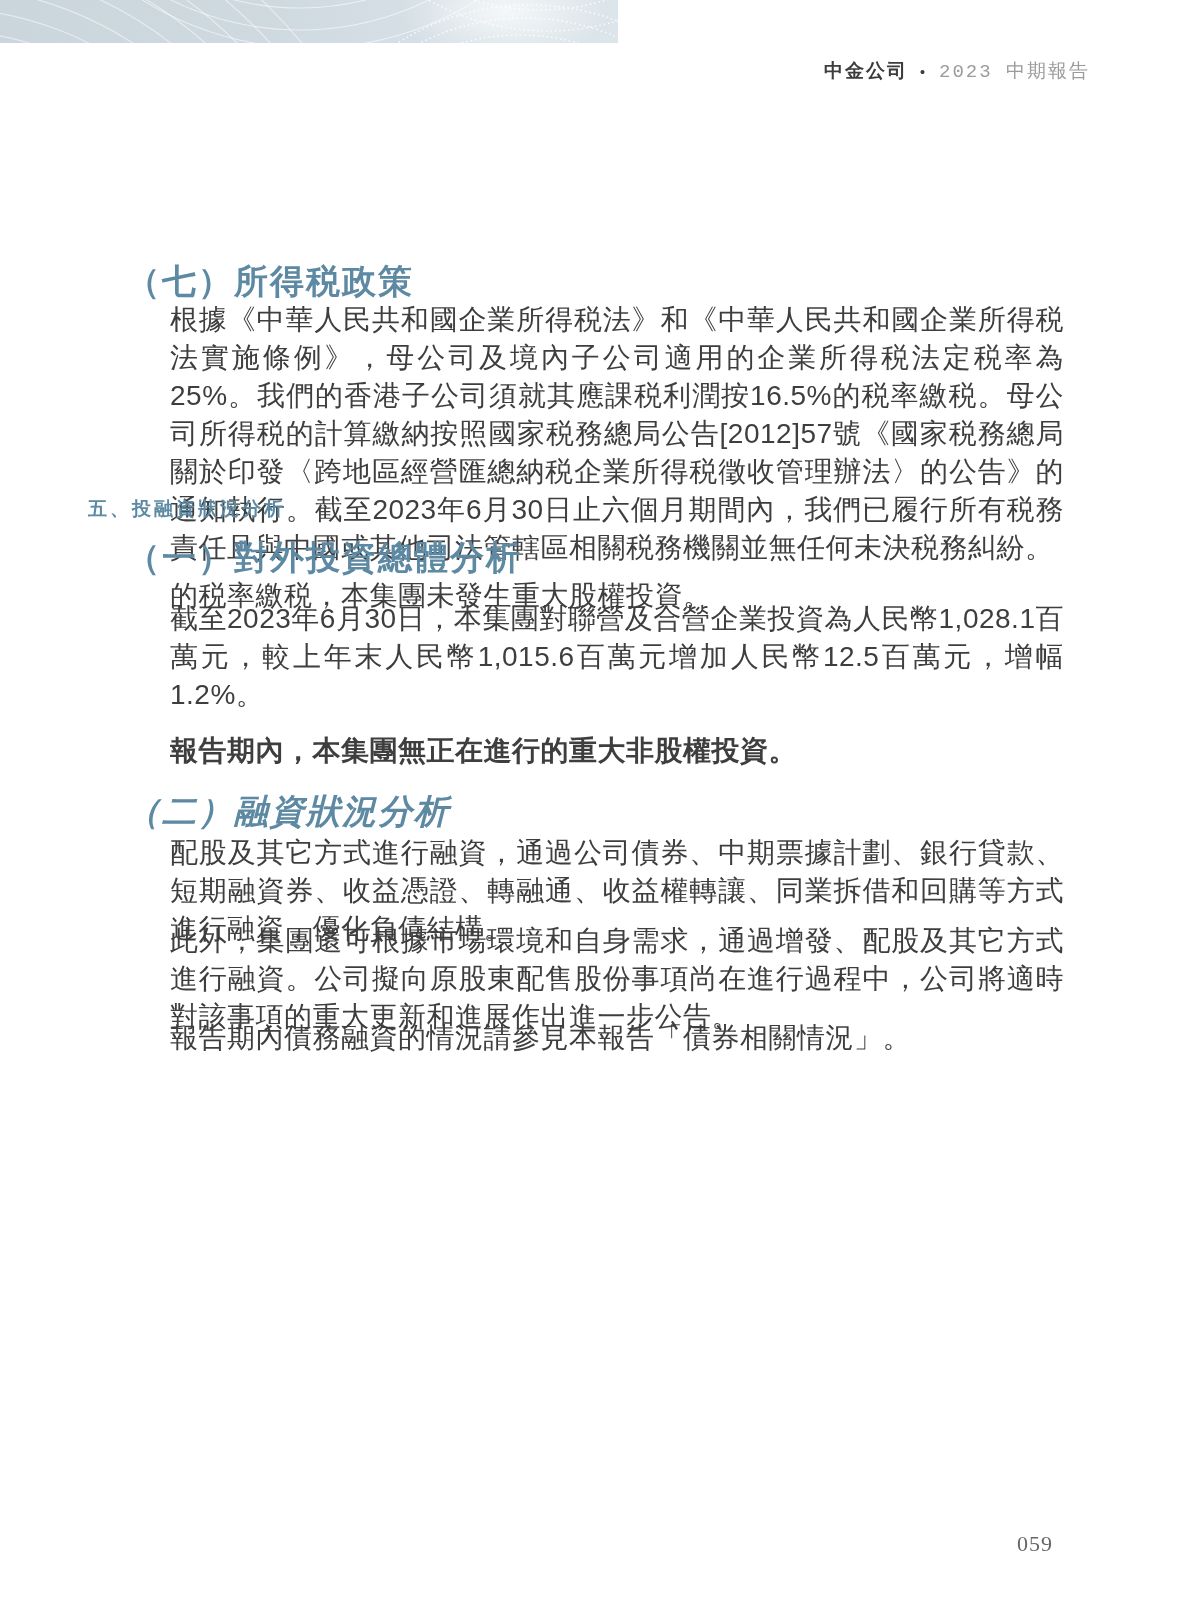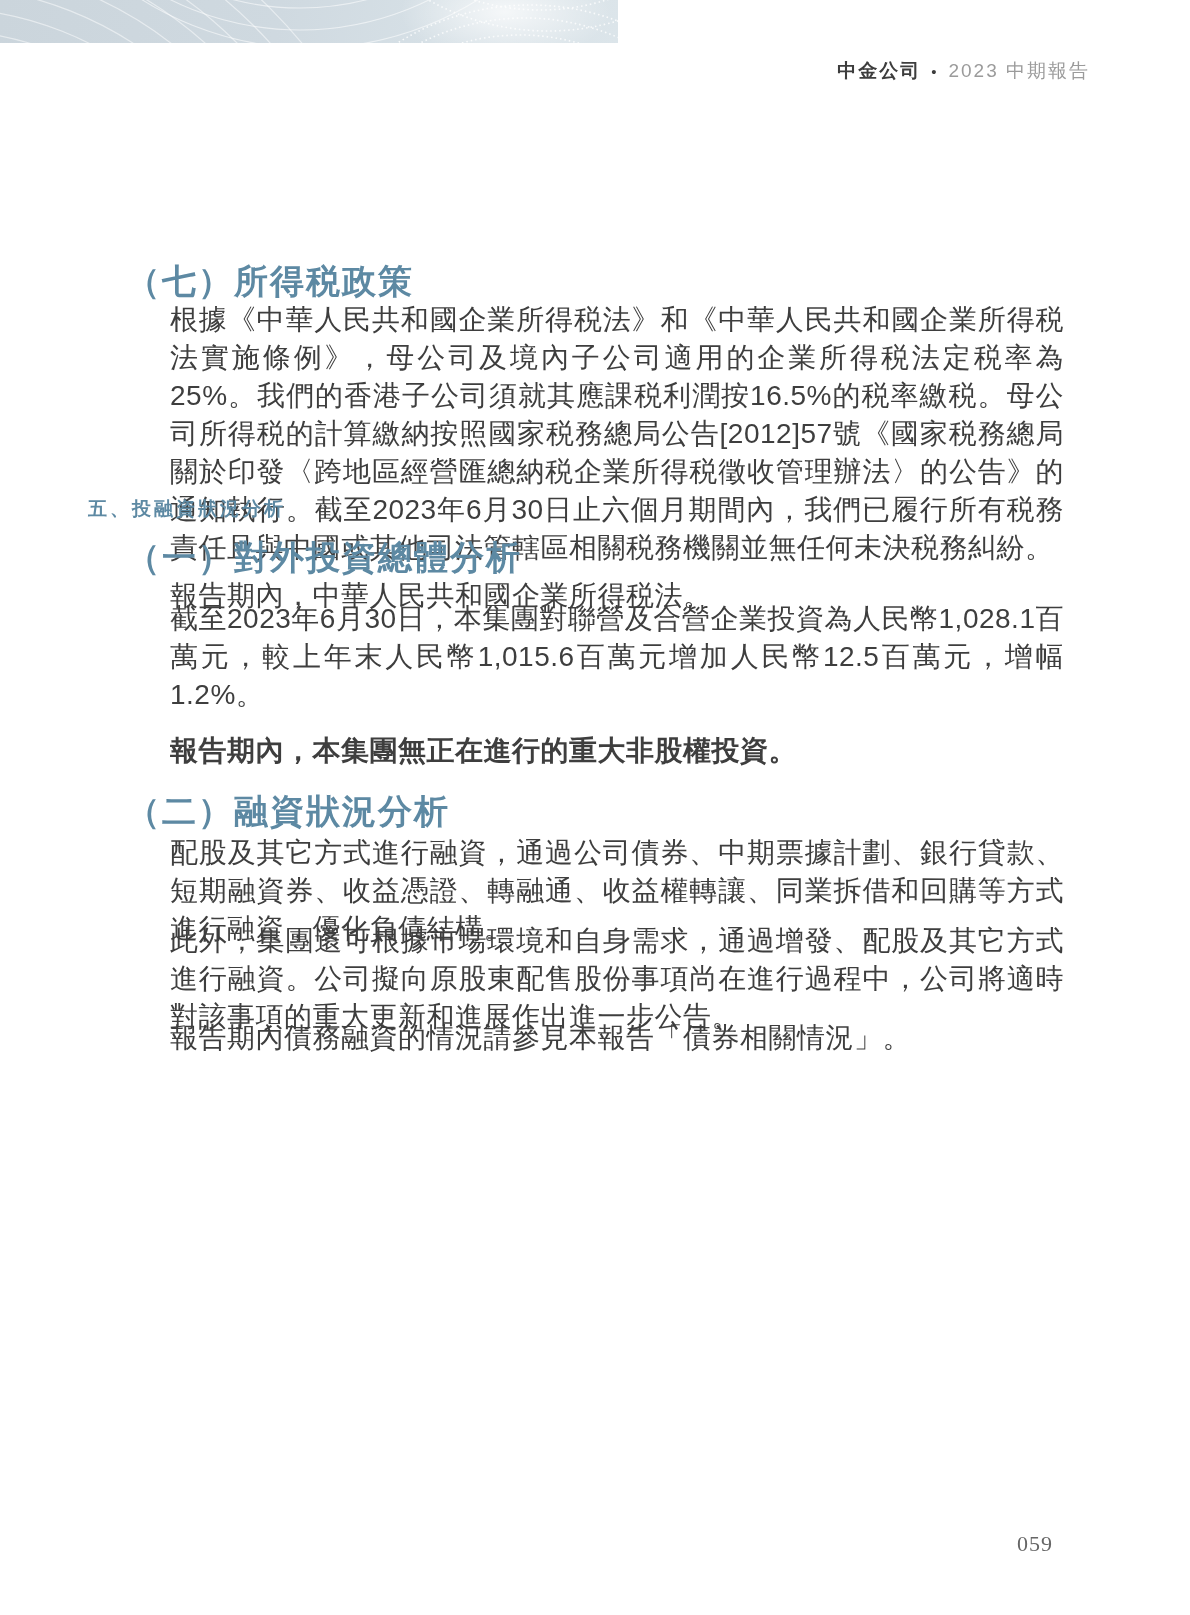--- a/index.html
+++ b/index.html
@@ -30,21 +30,21 @@
       radial-gradient(ellipse 150px 70px at 505px 12px, rgba(255,255,255,0.75), rgba(255,255,255,0) 70%),
       linear-gradient(100deg,#cbd5dc 0%, #cfd9e0 45%, #d6e0e6 70%, #dce5ea 100%);
     overflow:hidden;
   }
   .banner svg{position:absolute;left:0;top:0;}
 
   
   .running-header{
     position:absolute;
     top:58px;right:100px;
-    font-family:Liberation Sans, sans-serif;
+    font-family:Liberation Mono, monospace;
     font-size:19px;
     letter-spacing:2px;
     color:var(--header-dark);
     white-space:nowrap;
     margin-left:8px;
   }
   .running-header .co{font-weight:bold;color:var(--header-dark);}
   .running-header .dot{margin:0 10px;font-size:15px;color:var(--header-dark);}
   .running-header .ed{color:var(--header-light);}
 
@@ -85,21 +85,21 @@
   }
 
   
   .pos-h-tax   {top:264px;}
   .pos-p-tax   {top:301px;}
   .pos-h-five  {top:492px;}
   .pos-h-one   {top:541px;font-family:Liberation Serif, serif;}
   .pos-p-one1  {top:577px;}
   .pos-p-one2  {top:600px;}
   .pos-p-one3  {top:732px;font-weight:bold;}
-  .pos-h-two   {top:794px;}
+  .pos-h-two   {top:794px;font-style:italic;}
   .pos-p-two1  {top:834px;}
   .pos-p-two2  {top:922px;}
   .pos-p-two3  {top:1019px;}
 
   .page-number{
     position:absolute;
     top:1531px;
     right:137px;
     font-family:"Liberation Serif", serif;
     font-size:22px;
@@ -142,21 +142,21 @@
   <div class="running-header">
     <span class="co">中金公司</span><span class="dot">•</span><span class="ed">2023 中期報告</span>
   </div>
 
   <h3 class="h3 pos-h-tax">（七）所得税政策</h3>
   <p class="body-p pos-p-tax">根據《中華人民共和國企業所得税法》和《中華人民共和國企業所得税法實施條例》，母公司及境內子公司適用的企業所得税法定税率為25%。我們的香港子公司須就其應課税利潤按16.5%的税率繳税。母公司所得税的計算繳納按照國家税務總局公告[2012]57號《國家税務總局關於印發〈跨地區經營匯總納税企業所得税徵收管理辦法〉的公告》的通知執行。截至2023年6月30日止六個月期間內，我們已履行所有税務責任且與中國或其他司法管轄區相關税務機關並無任何未決税務糾紛。</p>
 
   <h2 class="h2 pos-h-five">五、投融資狀況分析</h2>
 
   <h3 class="h3 pos-h-one">（一）對外投資總體分析</h3>
-  <p class="body-p pos-p-one1">報告期內，中華人民共和國企業所得税法。</p>
+  <p class="body-p pos-p-one1">的税率繳税，本集團未發生重大股權投資。</p>
   <p class="body-p pos-p-one2">截至2023年6月30日，本集團對聯營及合營企業投資為人民幣1,028.1百萬元，較上年末人民幣1,015.6百萬元增加人民幣12.5百萬元，增幅1.2%。</p>
   <p class="body-p pos-p-one3">報告期內，本集團無正在進行的重大非股權投資。</p>
 
   <h3 class="h3 pos-h-two">（二）融資狀況分析</h3>
   <p class="body-p pos-p-two1">配股及其它方式進行融資，通過公司債券、中期票據計劃、銀行貸款、短期融資券、收益憑證、轉融通、收益權轉讓、同業拆借和回購等方式進行融資，優化負債結構。</p>
   <p class="body-p pos-p-two2">此外，集團還可根據市場環境和自身需求，通過增發、配股及其它方式進行融資。公司擬向原股東配售股份事項尚在進行過程中，公司將適時對該事項的重大更新和進展作出進一步公告。</p>
   <p class="body-p pos-p-two3">報告期內債務融資的情況請參見本報告「債券相關情況」。</p>
 
   <div class="page-number">059</div>
 

